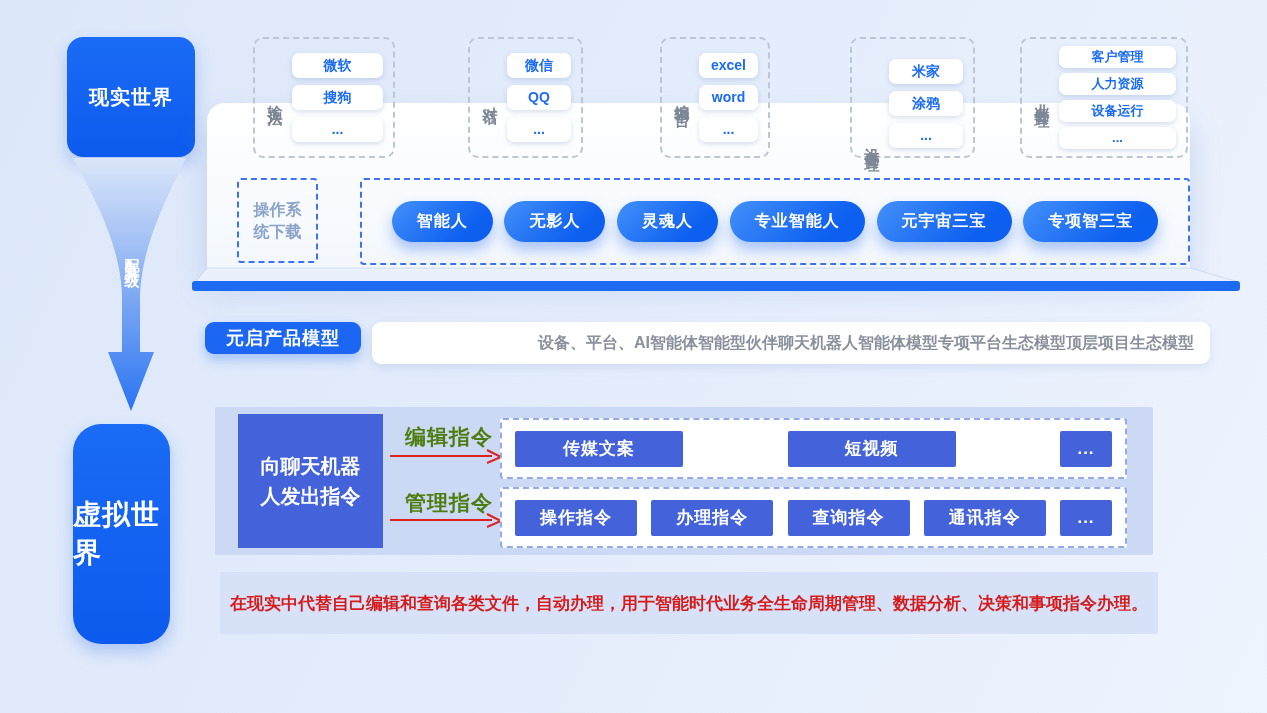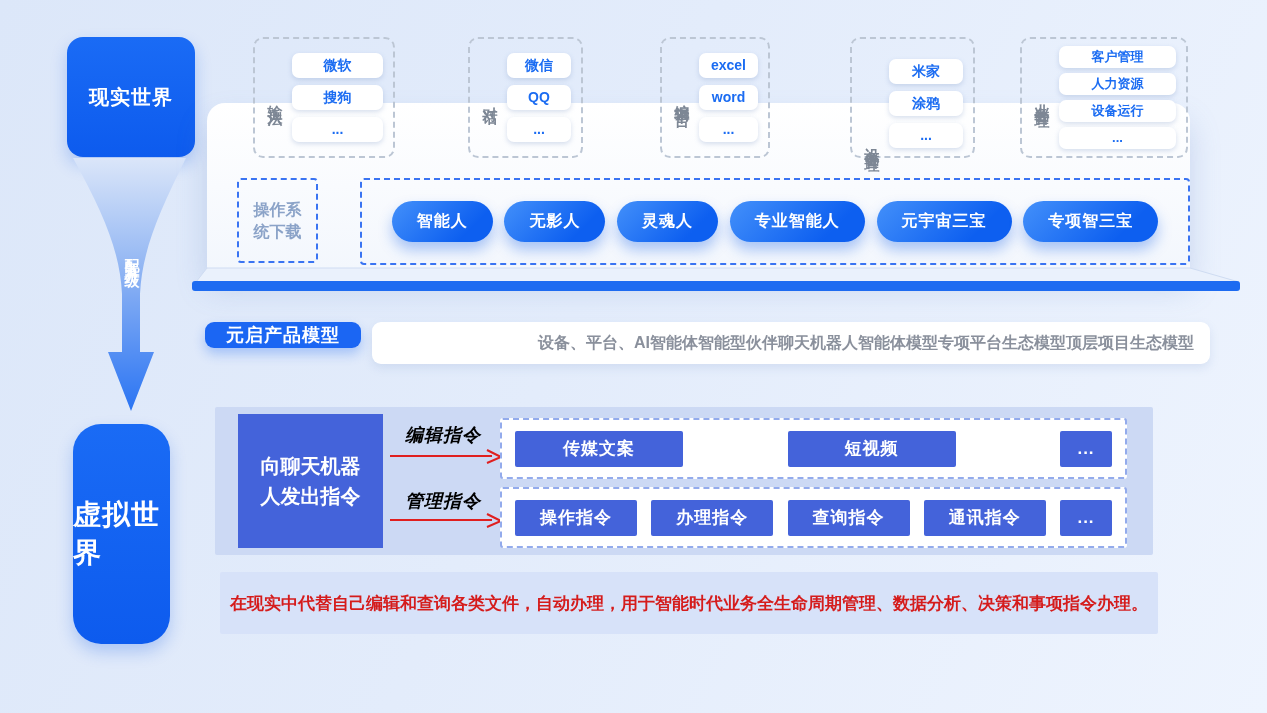--- a/index.html
+++ b/index.html
@@ -43,33 +43,33 @@
   .os-box{position:absolute;left:237px;top:178px;width:81px;height:85px;border:2px dashed #3a74f2;border-radius:4px;
     display:flex;align-items:center;justify-content:center;text-align:center;color:#8ba3c8;
     font-size:16px;font-weight:bold;white-space:pre-line;line-height:1.35;box-sizing:border-box;}
   .agents{position:absolute;left:360px;top:178px;width:830px;height:87px;border:2px dashed #3a74f2;border-radius:4px;
     display:flex;align-items:center;justify-content:space-evenly;box-sizing:border-box;padding:0 18px;}
   .agent-pill{background:linear-gradient(135deg,#4390fa 0%,#0d5ff0 75%);border-radius:21px;height:41px;
     padding:0 25px;display:flex;align-items:center;color:#fff;font-size:16px;font-weight:bold;letter-spacing:1px;
     box-shadow:0 8px 14px rgba(23,98,233,.35);}
 
   
-  .pm-btn{position:absolute;left:205px;top:322px;width:156px;height:26px;border-radius:9px;background:#1b66f3;
+  .pm-btn{position:absolute;left:205px;top:322px;width:156px;height:32px;border-radius:9px;background:#1b66f3;
     display:flex;align-items:center;justify-content:center;color:#fff;font-size:18px;font-weight:bold;
     letter-spacing:1px;box-shadow:0 6px 12px rgba(27,102,243,.3);}
   .pm-bar{position:absolute;left:372px;top:322px;width:838px;height:42px;border-radius:9px;background:#fff;
     display:flex;align-items:center;justify-content:flex-end;padding:0 16px;box-sizing:border-box;
     color:#8a909c;font-size:16px;font-weight:bold;box-shadow:0 4px 10px rgba(120,150,200,.18);}
 
   
   .cmd-panel{position:absolute;left:215px;top:407px;width:938px;height:148px;background:#ccd9f4;border-radius:2px;}
   .cmd-source{position:absolute;left:23px;top:7px;width:145px;height:134px;background:#4463da;
     display:flex;align-items:center;justify-content:center;text-align:center;color:#fff;
     font-size:20px;font-weight:bold;white-space:pre-line;line-height:1.5;}
-  .flow-label{position:absolute;color:#000000;font-size:18px;font-weight:bold;letter-spacing:1px;font-style:italic;}
+  .flow-label{position:absolute;color:#4d7c0f;font-size:21px;font-weight:bold;letter-spacing:1px;}
   .fl1{left:190px;top:16px;}
   .fl2{left:190px;top:82px;}
   .flow-arrow{position:absolute;}
   .fa1{left:173px;top:40px;}
   .fa2{left:173px;top:104px;}
   .target-box{position:absolute;left:285px;width:627px;height:61px;background:#fff;border:2px dashed #93abec;
     border-radius:3px;display:flex;align-items:center;justify-content:space-between;
     padding:0 13px;box-sizing:border-box;}
   .tb1{top:11px;}
   .tb2{top:80px;}

